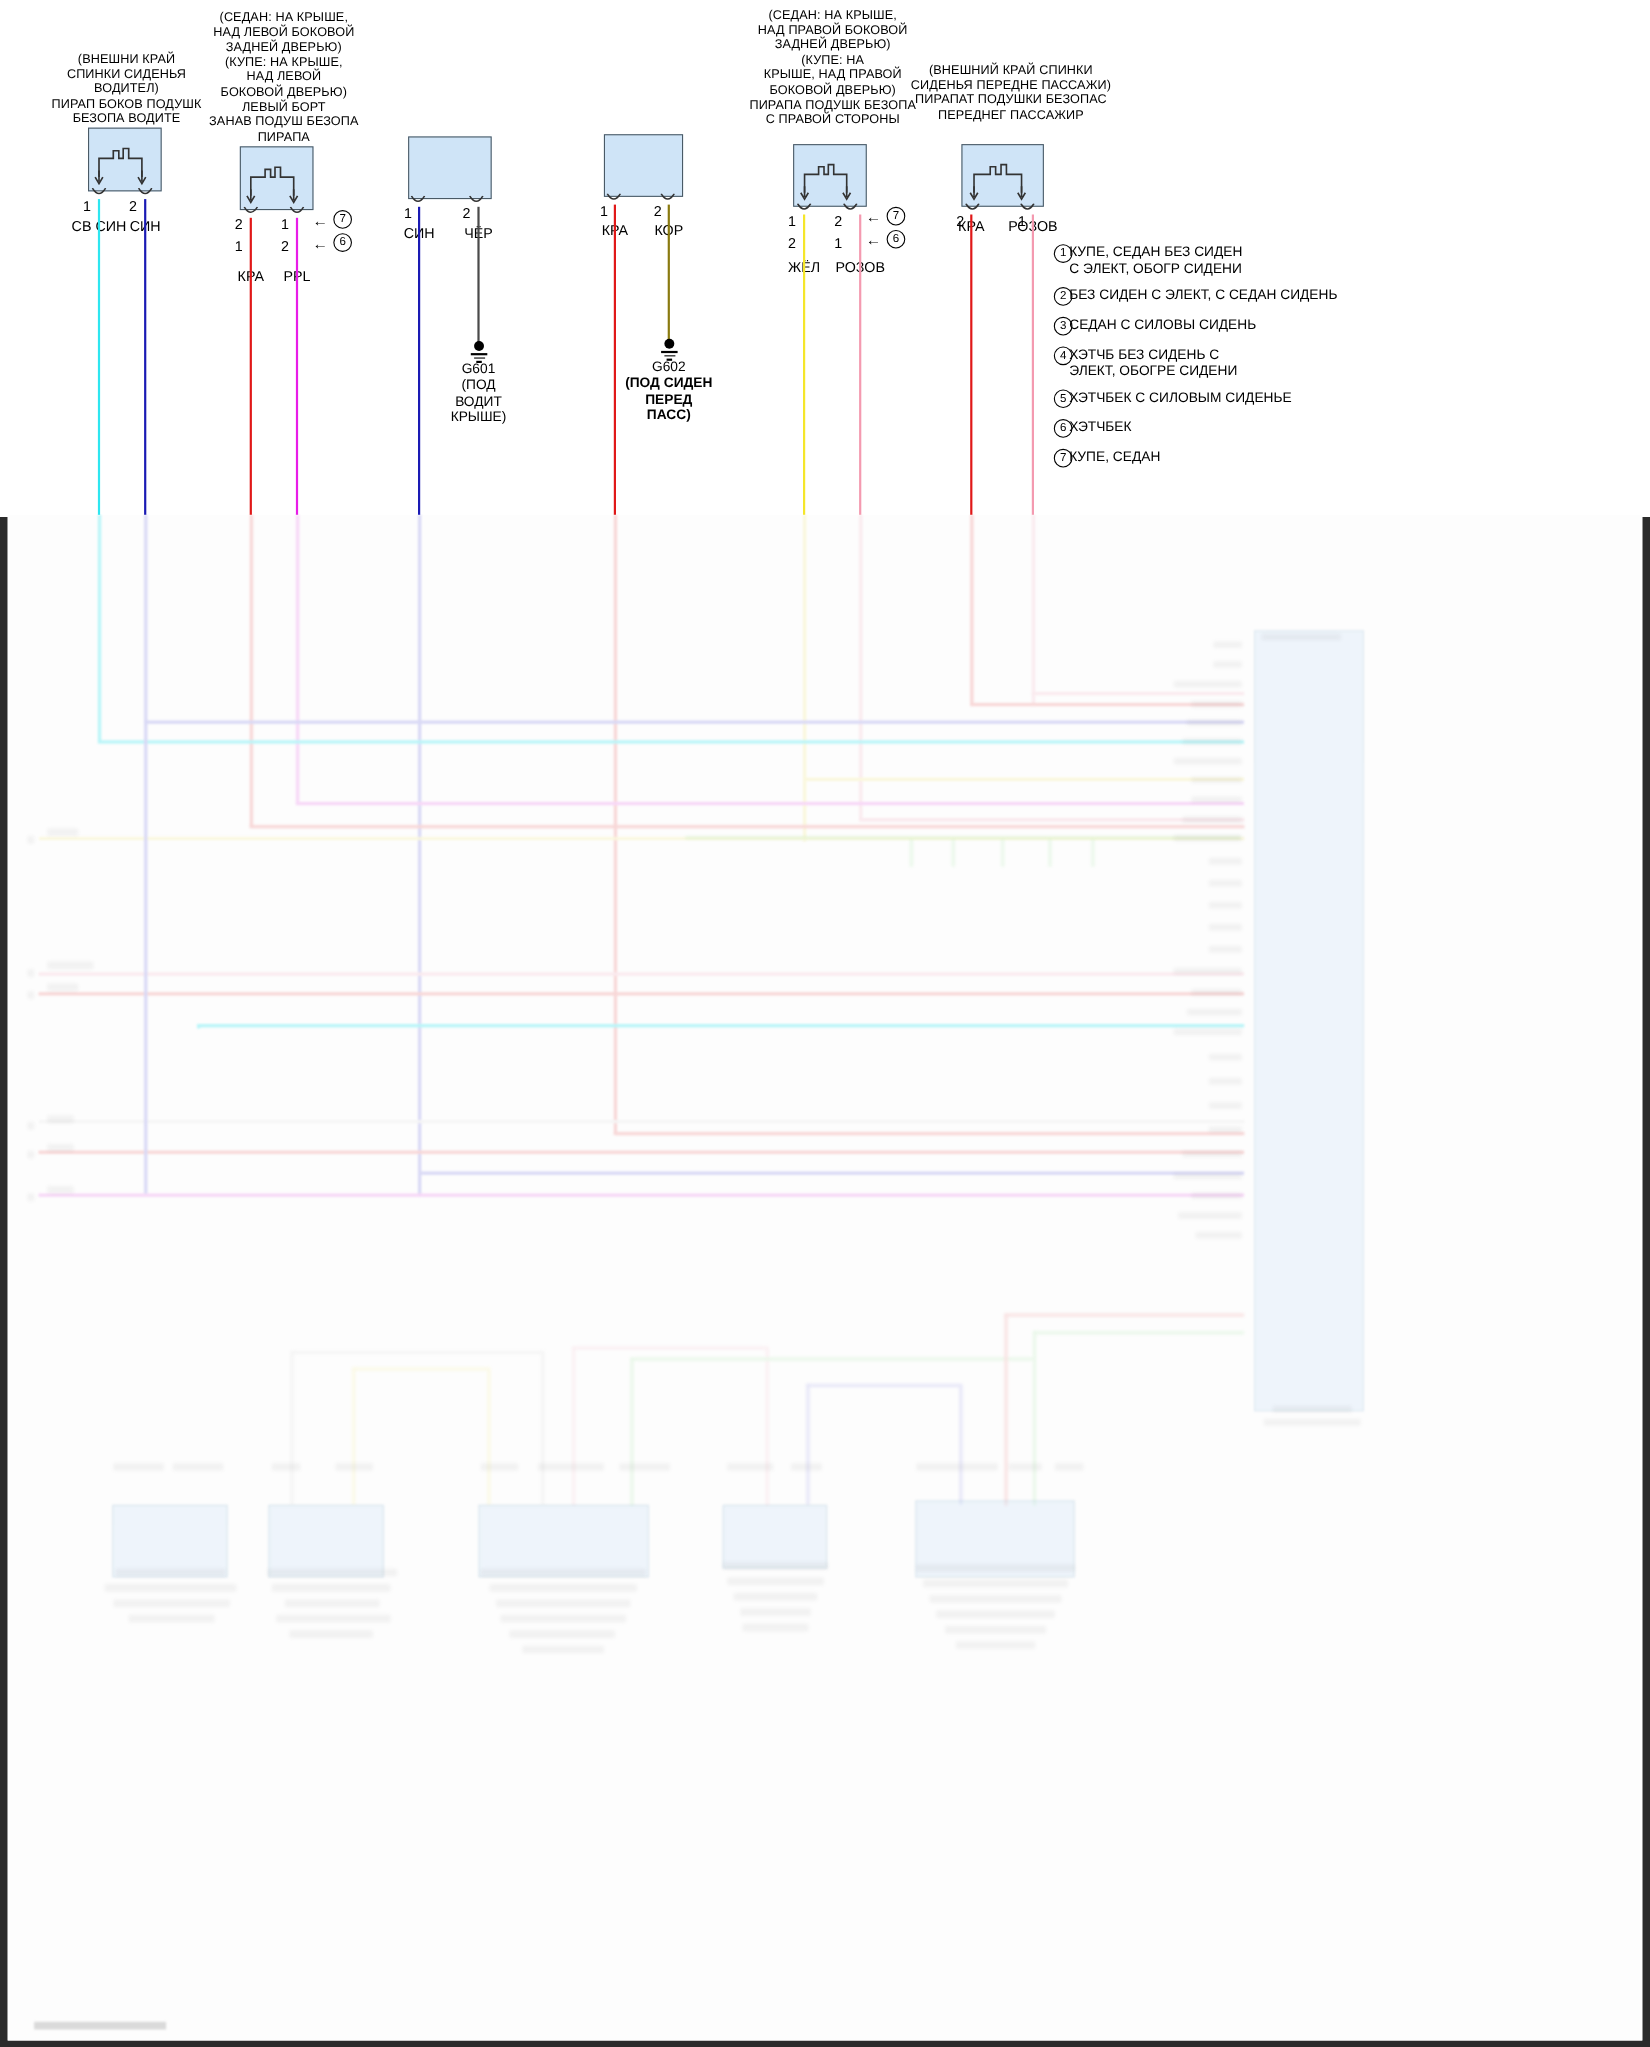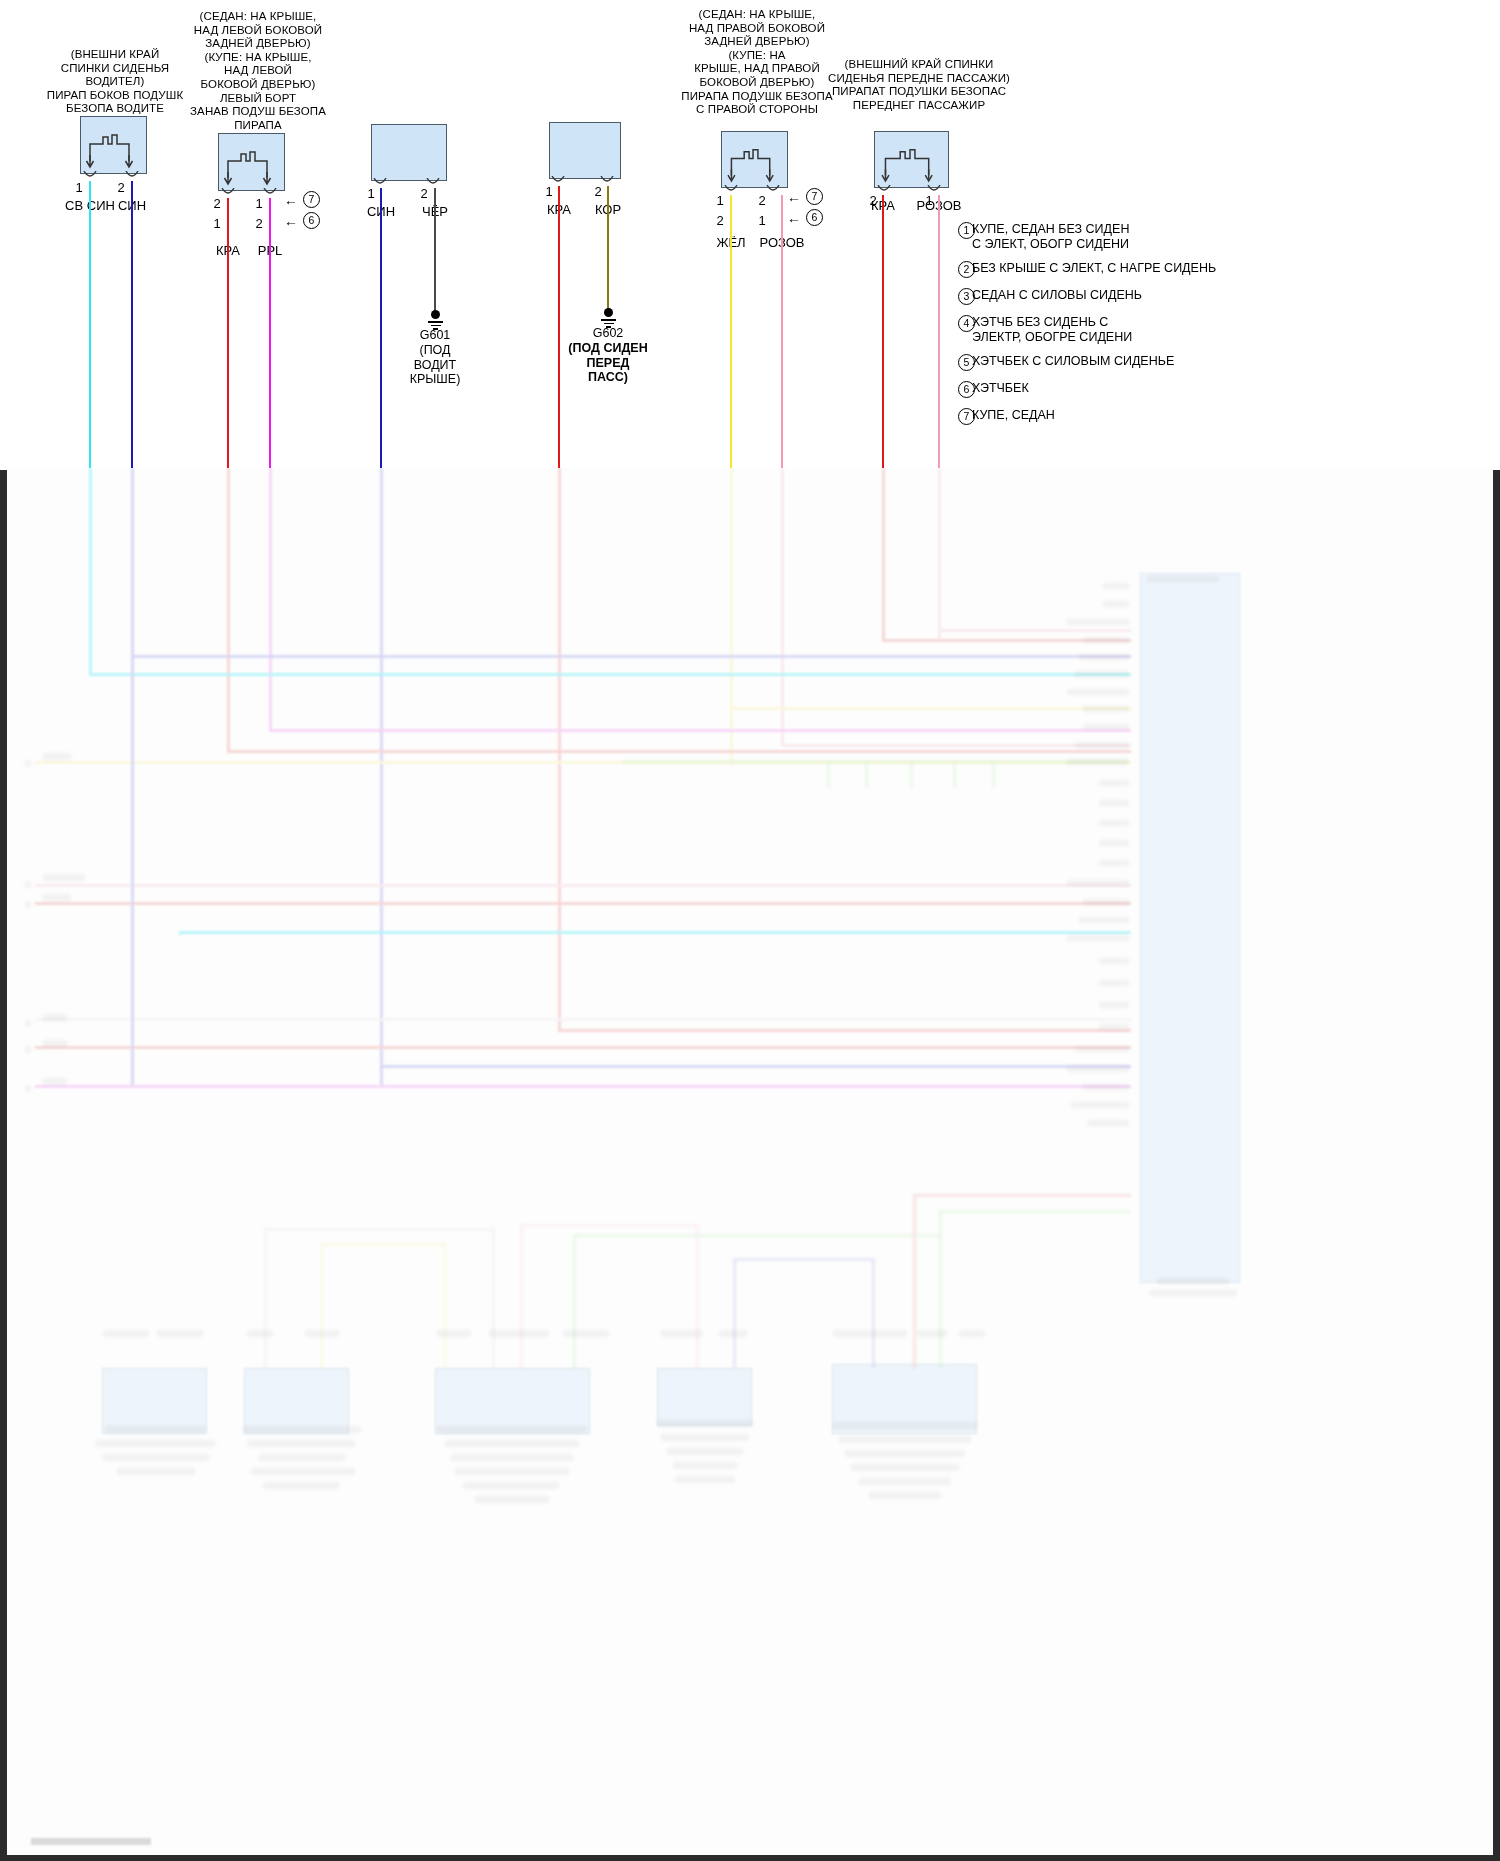--- a/index.html
+++ b/index.html
@@ -303,30 +303,30 @@
     <div class="wire" style="left:938px;top:195px;height:274px;background:#f49ab0;"></div>
 
     <div class="legend">
       <div class="legend-row">
         <span class="circ">1</span>
         <span class="legend-txt">КУПЕ, СЕДАН БЕЗ СИДЕН
 С ЭЛЕКТ, ОБОГР СИДЕНИ</span>
       </div>
       <div class="legend-row">
         <span class="circ">2</span>
-        <span class="legend-txt">БЕЗ КРЫШЕ С ЭЛЕКТ, С НАГРЕ СИДЕНЬ</span>
+        <span class="legend-txt">БЕЗ СИДЕН С ЭЛЕКТ, С СЕДАН СИДЕНЬ</span>
       </div>
       <div class="legend-row">
         <span class="circ">3</span>
         <span class="legend-txt">СЕДАН С СИЛОВЫ СИДЕНЬ</span>
       </div>
       <div class="legend-row">
         <span class="circ">4</span>
         <span class="legend-txt">ХЭТЧБ БЕЗ СИДЕНЬ С
-ЭЛЕКТР, ОБОГРЕ СИДЕНИ</span>
+ЭЛЕКТ, ОБОГРЕ СИДЕНИ</span>
       </div>
       <div class="legend-row">
         <span class="circ">5</span>
         <span class="legend-txt">ХЭТЧБЕК С СИЛОВЫМ СИДЕНЬЕ</span>
       </div>
       <div class="legend-row">
         <span class="circ">6</span>
         <span class="legend-txt">ХЭТЧБЕК</span>
       </div>
       <div class="legend-row">

